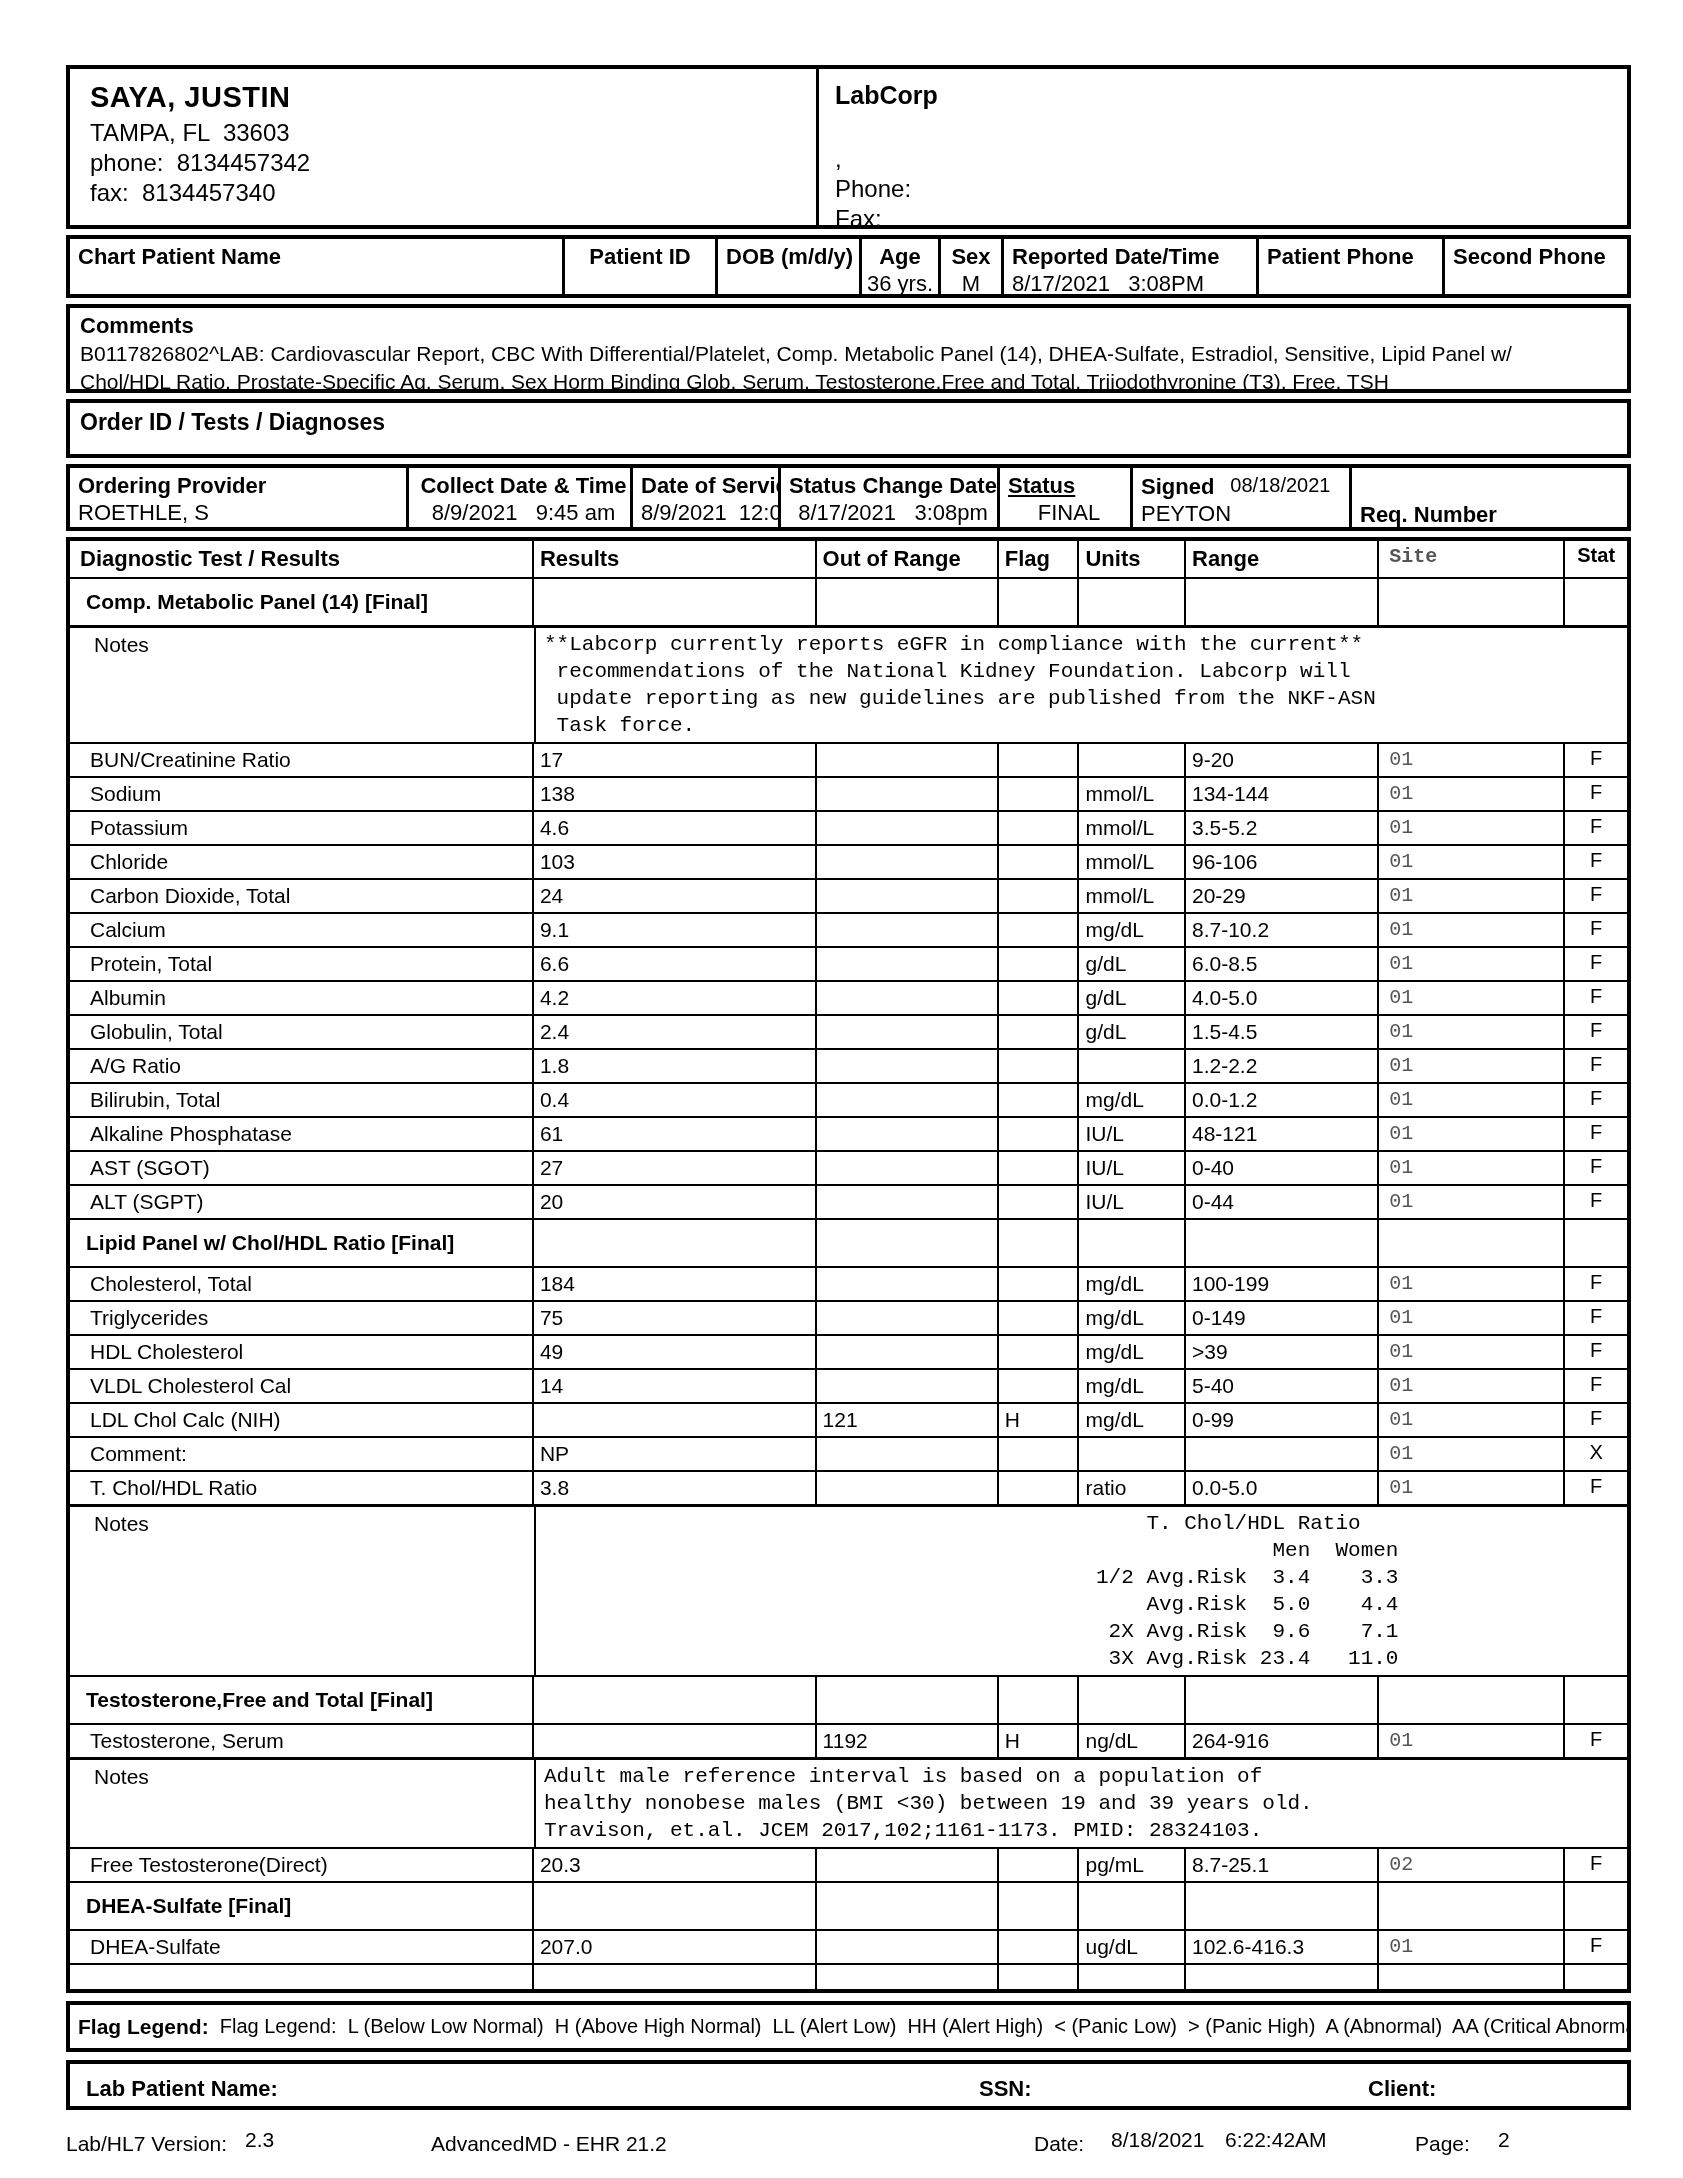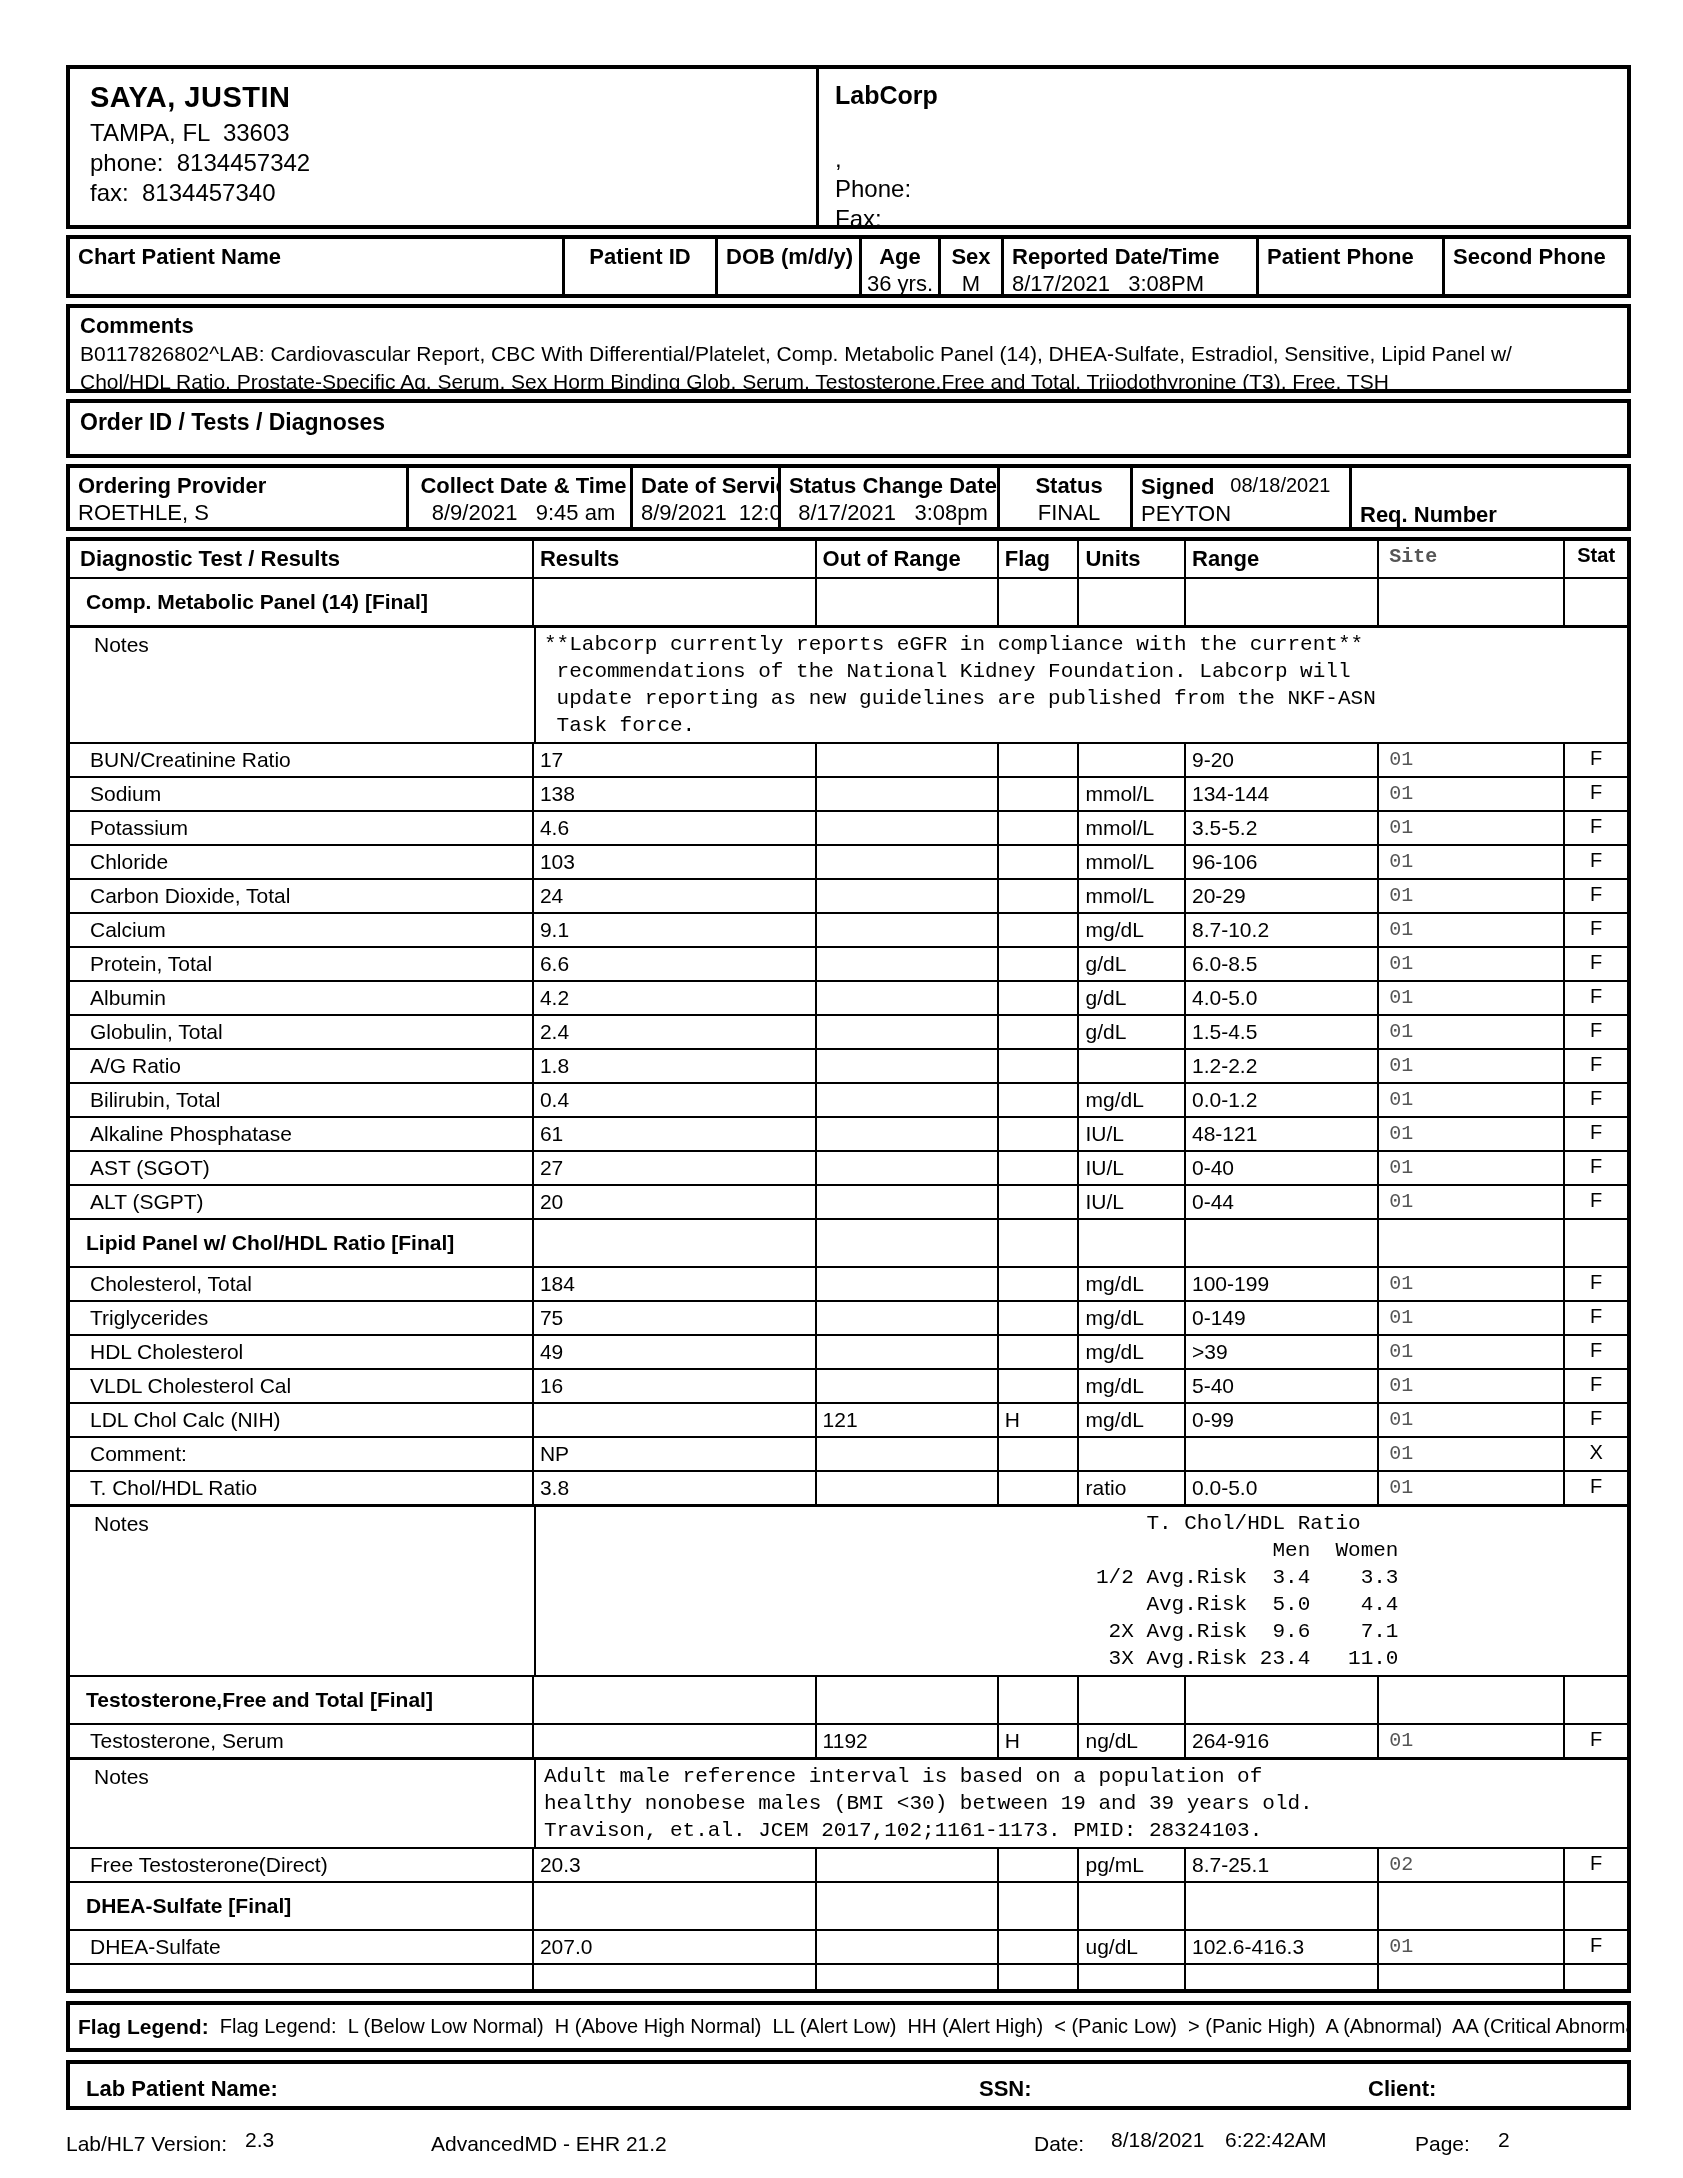--- a/index.html
+++ b/index.html
@@ -157,21 +157,21 @@
         </div>
         <div class="ph-cell" style="width: 148px;">
           <div class="lbl" style="text-align: center;">Date of Service</div>
           <div class="val" style="text-align: center;">8/9/2021  12:00 am</div>
         </div>
         <div class="ph-cell" style="width: 219px;">
           <div class="lbl" style="text-align: center;">Status Change Date</div>
           <div class="val" style="text-align: center;">8/17/2021   3:08pm</div>
         </div>
         <div class="ph-cell" style="width: 133px;">
-          <div class="lbl" style="text-align: center;">Status</div>
+          <div class="lbl" style=" text-decoration: underline;">Status</div>
           <div class="val" style="text-align: center;">FINAL</div>
         </div>
         <div class="ph-cell" style="width: 219px;">
           <div class="lbl">Signed<span class="signed-date">08/18/2021</span></div>
           <div class="val">PEYTON</div>
         </div>
         <div class="ph-cell" style="flex: 1 1 0%; margin-top: 29px;">
           <div class="lbl">Req. Number</div>
           <div class="val">B0117826802</div>
         </div>
@@ -381,21 +381,21 @@
         <div class="tcell c1">49</div>
         <div class="tcell c2"></div>
         <div class="tcell c3"></div>
         <div class="tcell c4">mg/dL</div>
         <div class="tcell c5">&gt;39</div>
         <div class="tcell c6">01</div>
         <div class="tcell c7">F</div>
       </div>
       <div class="trow data-row">
         <div class="tcell c0">VLDL Cholesterol Cal</div>
-        <div class="tcell c1">16</div>
+        <div class="tcell c1">14</div>
         <div class="tcell c2"></div>
         <div class="tcell c3"></div>
         <div class="tcell c4">mg/dL</div>
         <div class="tcell c5">5-40</div>
         <div class="tcell c6">01</div>
         <div class="tcell c7">F</div>
       </div>
       <div class="trow data-row">
         <div class="tcell c0">LDL Chol Calc (NIH)</div>
         <div class="tcell c1"></div>

